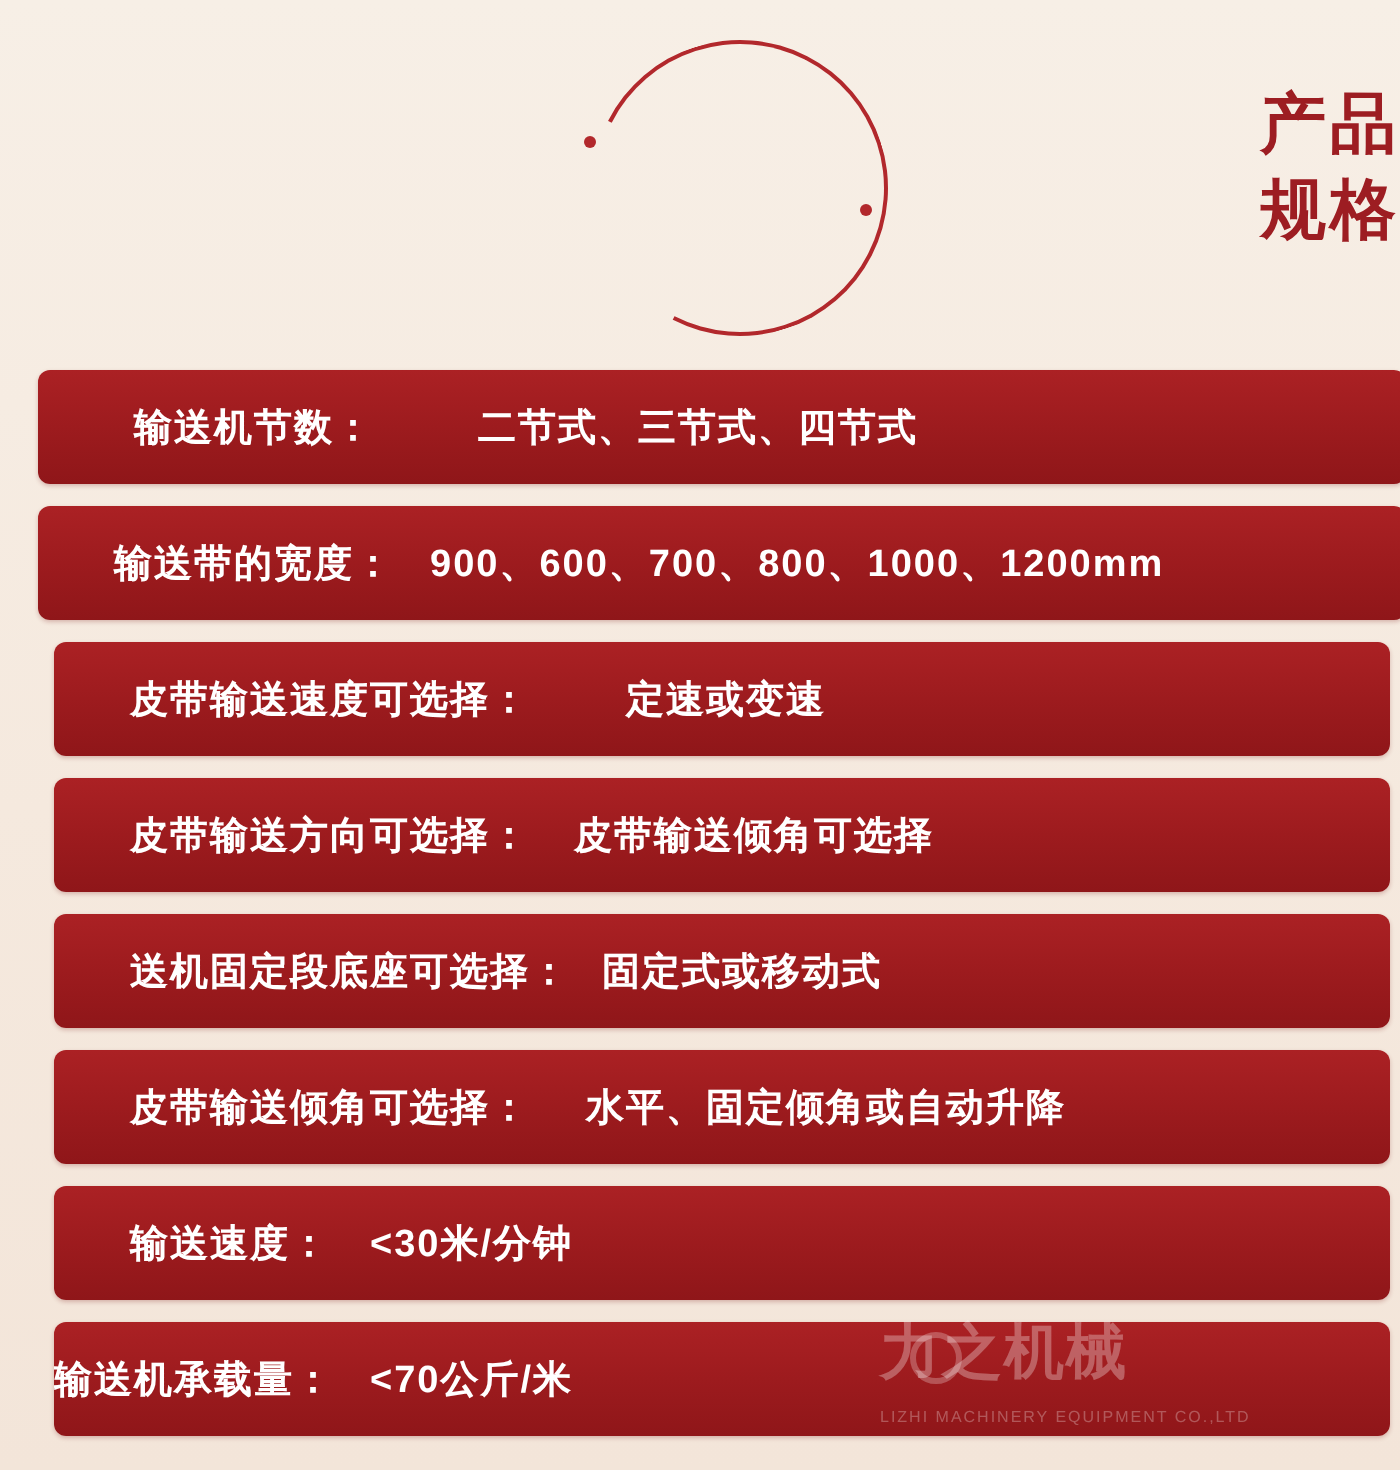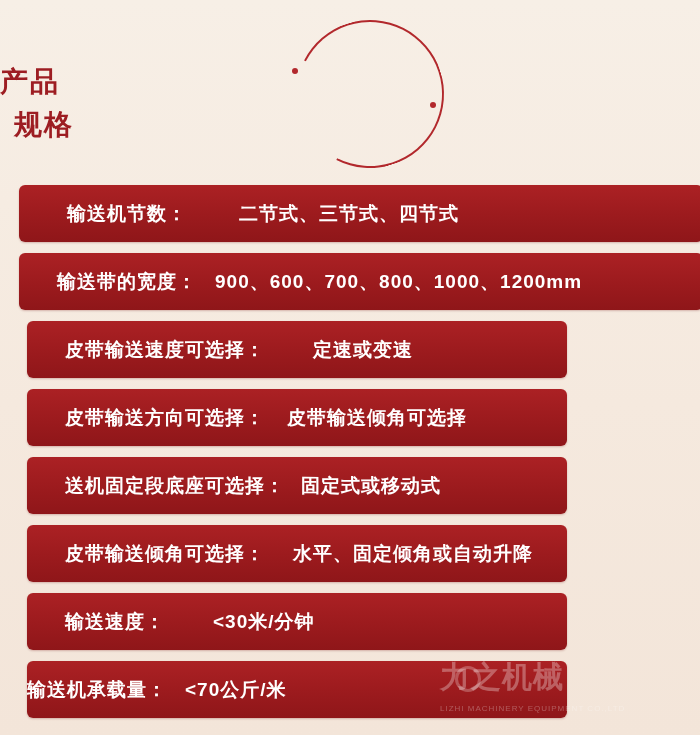--- a/index.html
+++ b/index.html
@@ -47,32 +47,31 @@
     border-radius: 50%;
     background: #b2282c;
   }
   .dot-left  { left: 292px; top: 68px; }
   .dot-right { left: 430px; top: 102px; }
 
   .header-title {
     position: absolute;
     left: 0;
     right: 0;
-    top: 60px;
-    text-align: left;
+    top: 40px;
+    text-align: right;
     color: #9d1d22;
-    font-size: 28px;
+    font-size: 33px;
     line-height: 43px;
     font-weight: bold;
     letter-spacing: 2px;
   }
   .header-title .l2 {
     display: block;
     padding-left: 14px;
-    font-family: Liberation Serif, serif;
   }
   .header-title .l1 {
     display: block;
     padding-left: 0px;
   }
 
   
   .rows {
     position: relative;
     padding: 0 19px;
@@ -84,21 +83,21 @@
     border-radius: 6px;
     background: linear-gradient(180deg, #ab2124 0%, #9d1b1e 50%, #8f1619 100%);
     box-shadow: 0 1px 2px rgba(120, 20, 20, .25);
     display: flex;
     align-items: center;
     color: #ffffff;
     box-sizing: border-box;
     overflow: hidden;
   }
   .row.wide   { width: 684px; }
-  .row.narrow { width: 540px; margin-left: 8px; }
+  .row.narrow { width: 668px; margin-left: 8px; }
 
   .row-label {
     font-size: 19px;
     font-weight: bold;
     white-space: nowrap;
     letter-spacing: 1px;
   }
   .row-value {
     font-size: 19px;
     font-weight: bold;
@@ -181,21 +180,21 @@
       <span class="row-value" style="margin-left:16px;">固定式或移动式</span>
     </div>
 
     <div class="row narrow">
       <span class="row-label" style="margin-left:38px;">皮带输送倾角可选择：</span>
       <span class="row-value" style="margin-left:28px;">水平、固定倾角或自动升降</span>
     </div>
 
     <div class="row narrow">
       <span class="row-label" style="margin-left:38px;">输送速度：</span>
-      <span class="row-value" style="margin-left:48px;">&lt;30米/分钟</span>
+      <span class="row-value" style="margin-left:20px;">&lt;30米/分钟</span>
     </div>
 
     <div class="row narrow">
       <span class="row-label" style="">输送机承载量：</span>
       <span class="row-value" style="margin-left:18px;">&lt;70公斤/米</span>
     </div>
 
   </div>
 
   <div class="wm-mark"></div>

